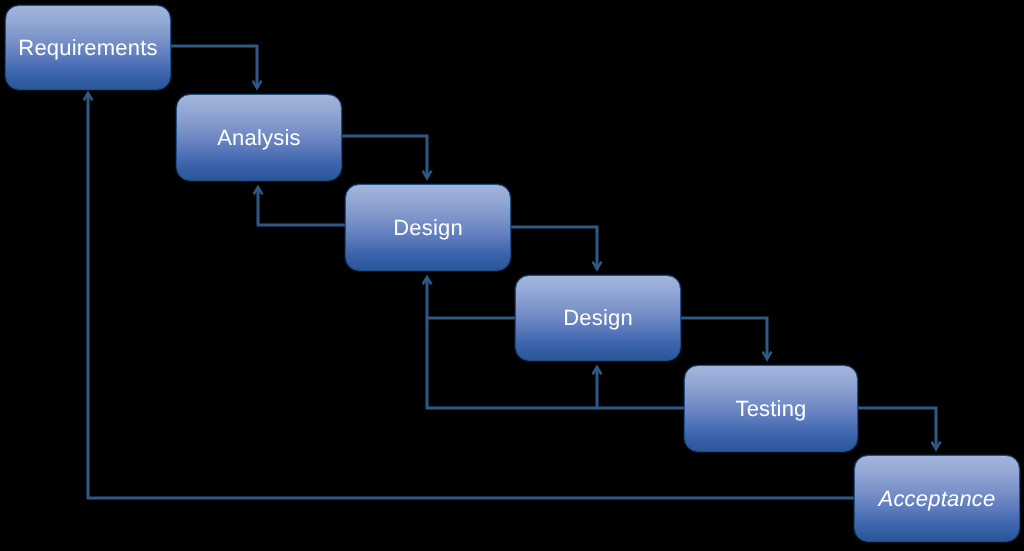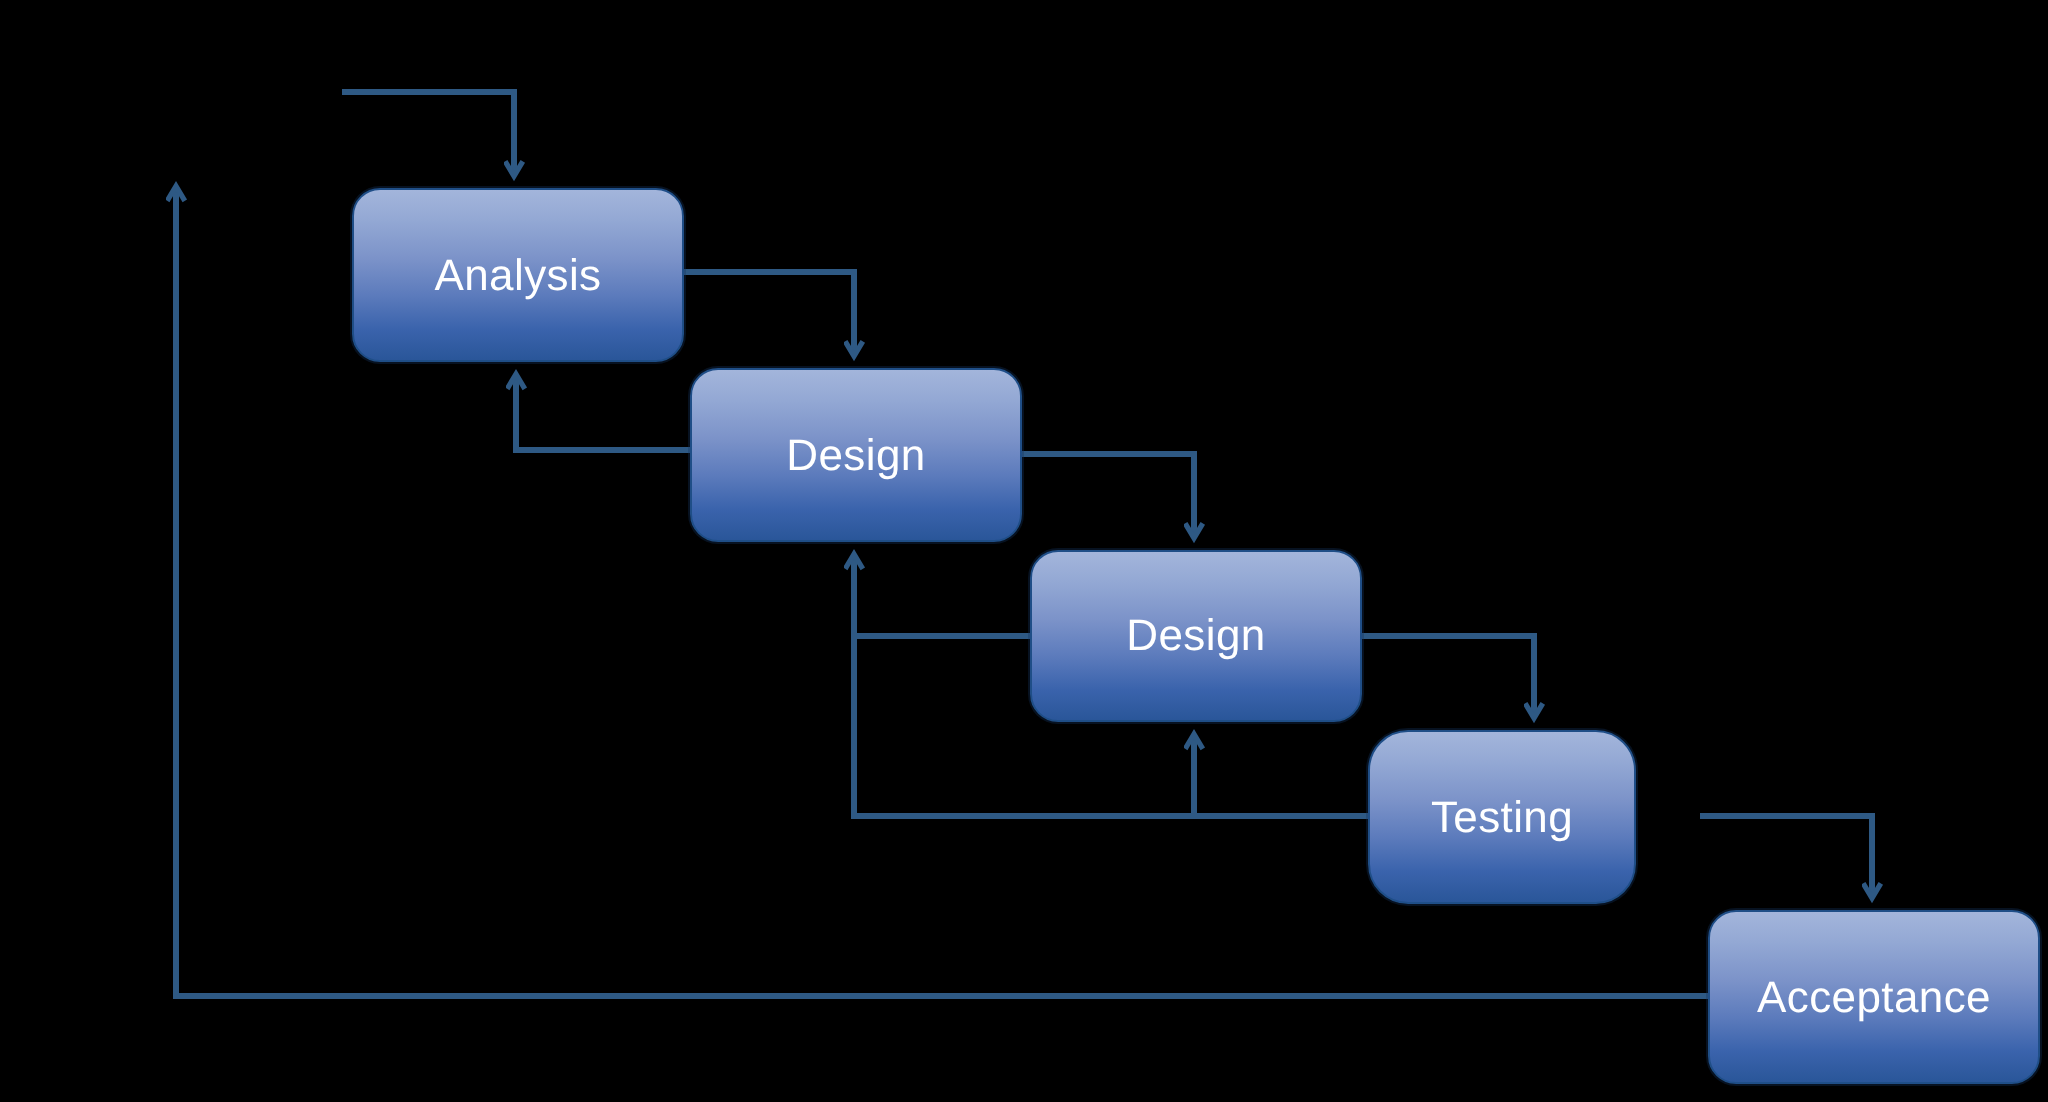--- a/index.html
+++ b/index.html
@@ -82,34 +82,37 @@
 
       <path d="M684,408 L427,408 L427,318"></path>
       <path d="M427,318 L427,277" marker-end="url(#arrow-up)"></path>
 
       <path d="M597,408 L597,367" marker-end="url(#arrow-up)"></path>
 
       <path d="M854,498 L88,498 L88,93" marker-end="url(#arrow-up)"></path>
     </g>
   </svg>
 
+  <div class="node" style="left:5px; top:5px; width:166px; height:85px;">
+    <span class="node-label">Requirements</span>
+  </div>
 
   <div class="node" style="left:176px; top:94px; width:166px; height:87px;">
     <span class="node-label">Analysis</span>
   </div>
 
   <div class="node" style="left:345px; top:184px; width:166px; height:87px;">
     <span class="node-label">Design</span>
   </div>
 
   <div class="node" style="left:515px; top:275px; width:166px; height:86px;">
     <span class="node-label">Design</span>
   </div>
 
-  <div class="node" style="left:684px; top:365px; width:134px; height:87px;border-radius:20px;">
+  <div class="node" style="left:684px; top:365px; width:174px; height:87px;">
     <span class="node-label">Testing</span>
   </div>
 
-  <div class="node" style="left:854px; top:455px; width:166px; height:87px;">
+  <div class="node" style="left:854px; top:455px; width:166px; height:87px;font-style:italic;">
     <span class="node-label">Acceptance</span>
   </div>
 
 </div>
 
 </body></html>

